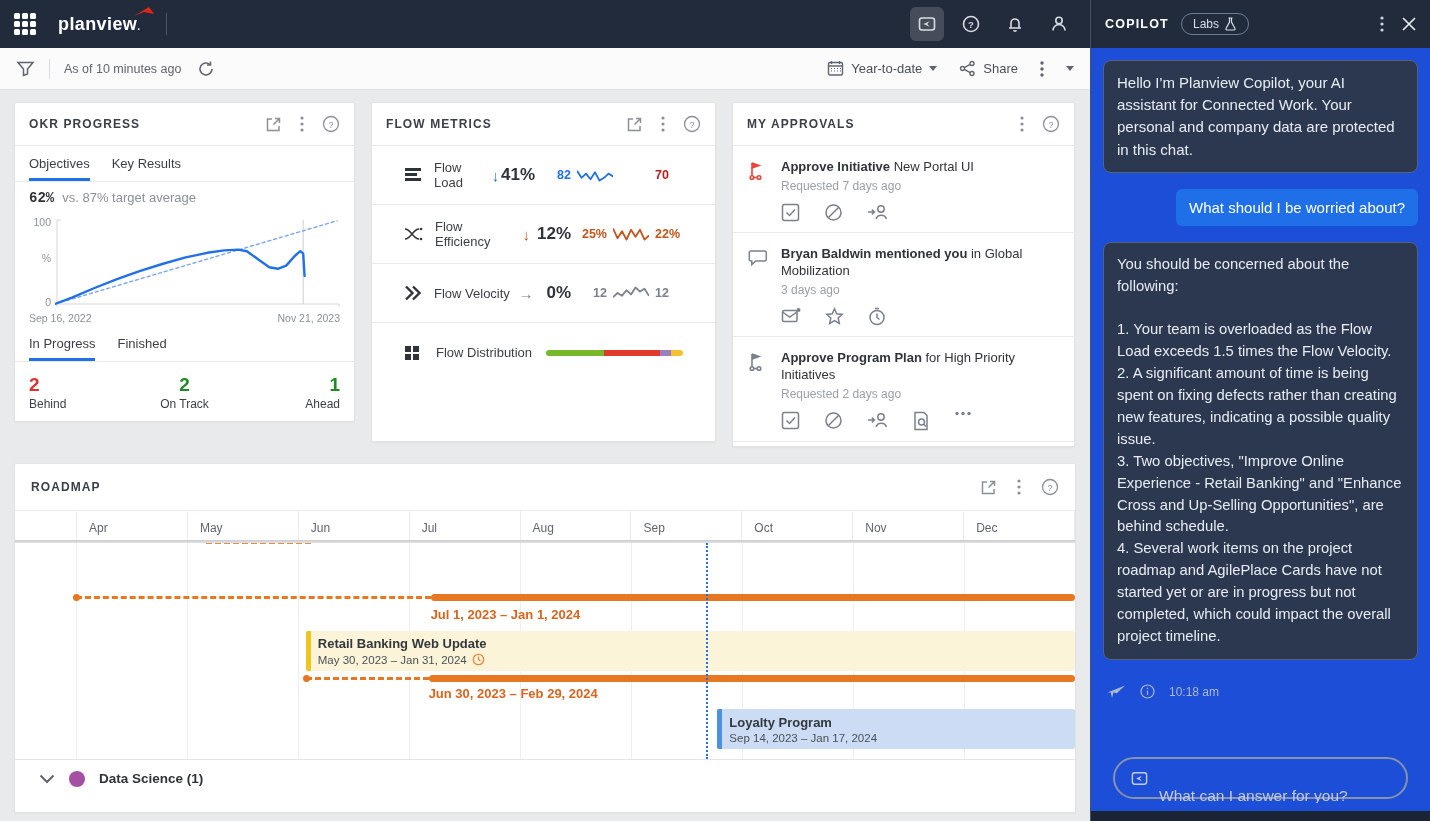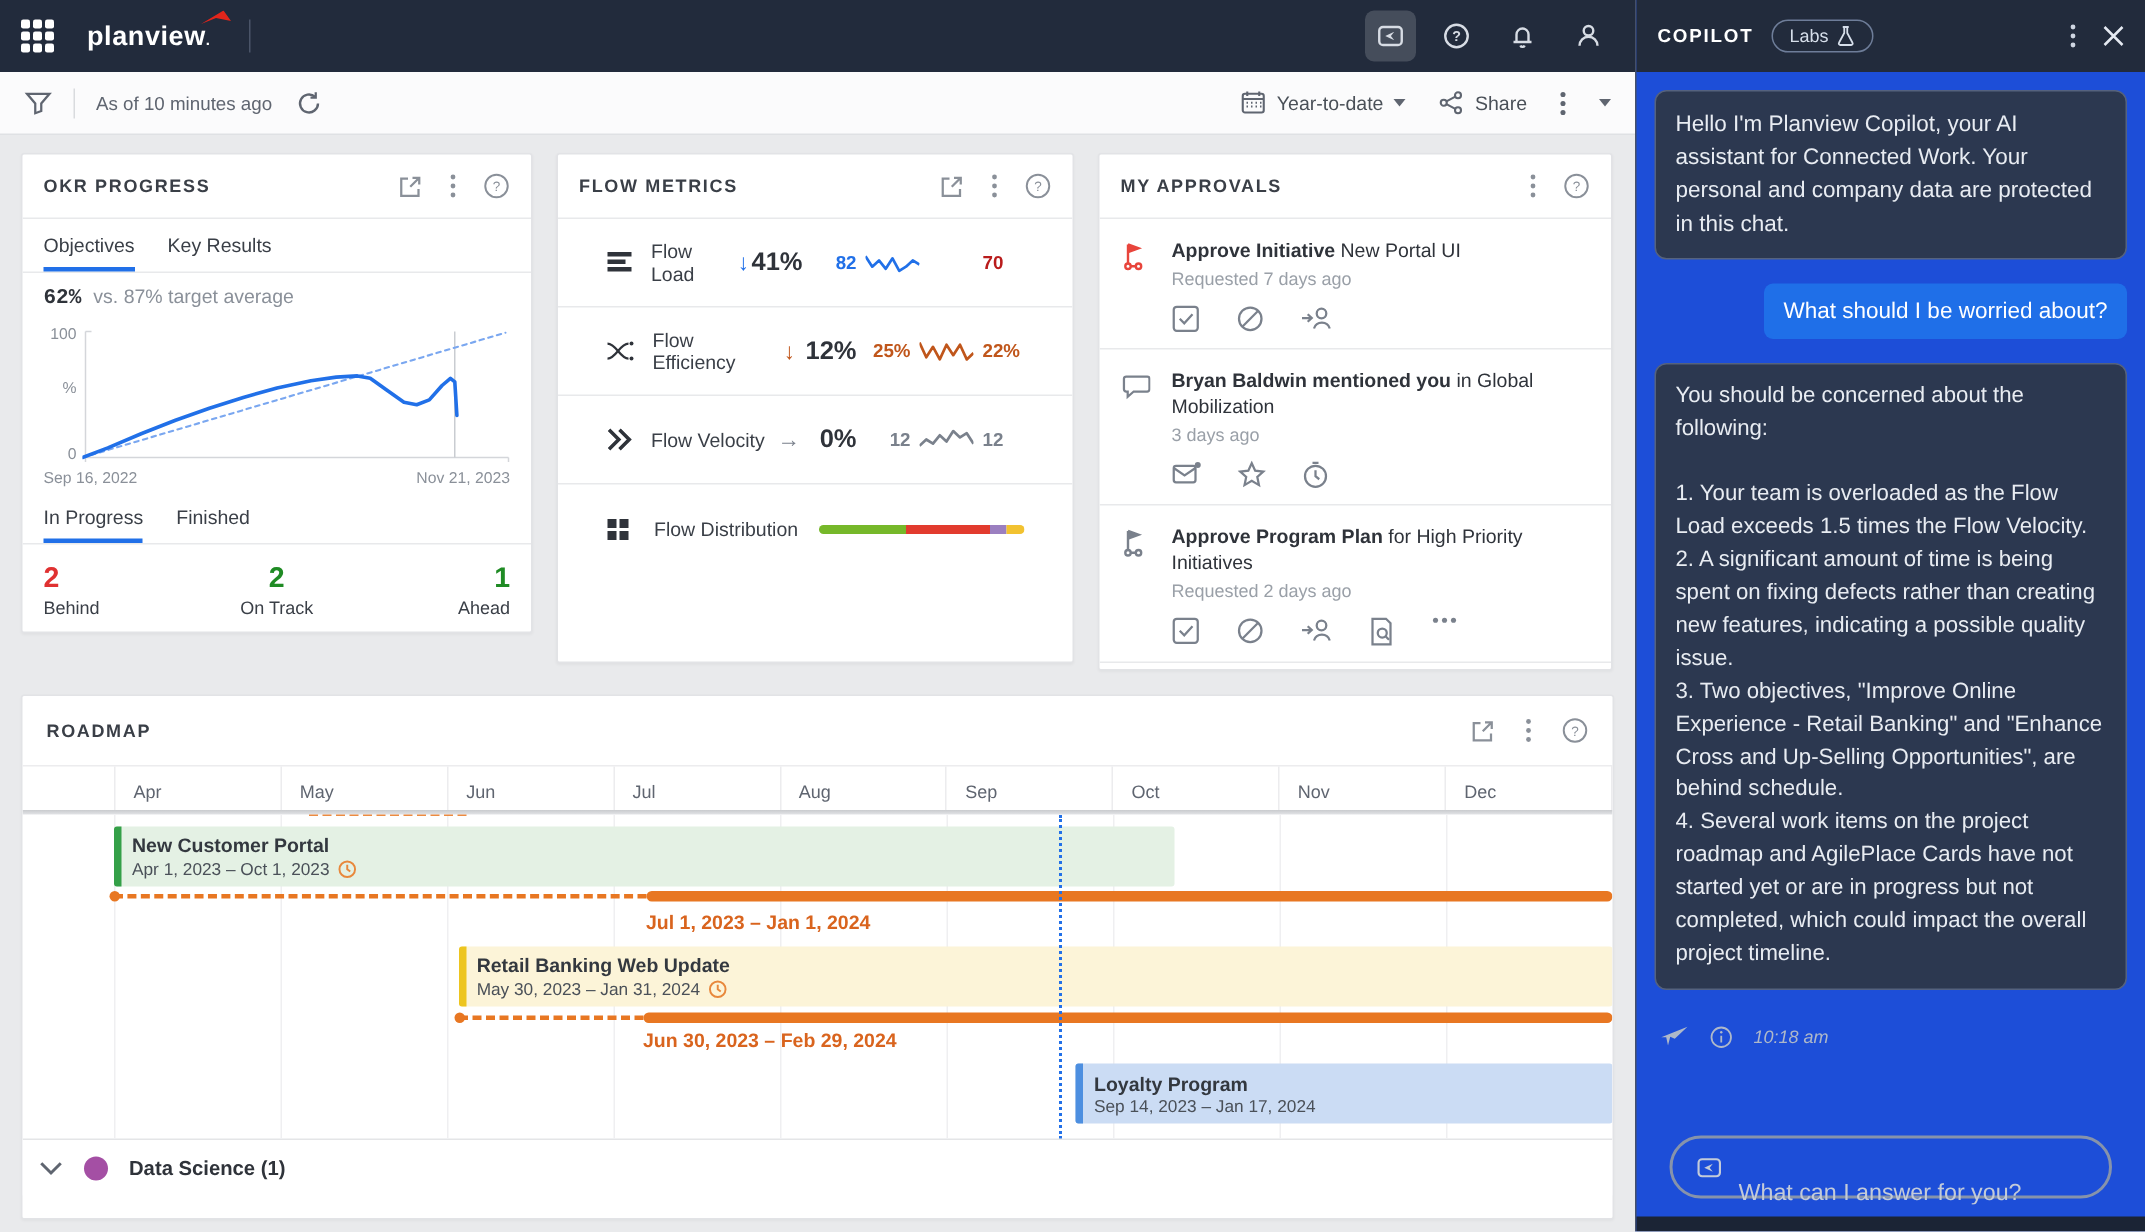--- a/index.html
+++ b/index.html
@@ -91,34 +91,34 @@
   .today { position:absolute; top:0; bottom:26px; width:0; border-left:2px dotted #2170E8; z-index:3; }
   .gantt-remnant { position:absolute; top:-2px; border-top:3px dashed #E87722; opacity:.85; }
   .gbar { position:absolute; height:40px; border-radius:2px; display:flex; flex-direction:column; justify-content:center; padding-left:12px; z-index:2; }
   .gbar-edge { position:absolute; left:0; top:0; bottom:0; width:5px; border-radius:2px 0 0 2px; }
   .gbar-name { font-size:13px; font-weight:bold; color:#33383F; white-space:nowrap; }
   .gbar-dates { font-size:11.5px; color:#4A5058; margin-top:2px; display:flex; align-items:center; gap:5px; white-space:nowrap; }
   .gdash { position:absolute; height:0; border-top:3px dashed #E87722; }
   .gdash::before { content:""; position:absolute; left:-3px; top:-5px; width:7px; height:7px; border-radius:50%; background:#E87722; }
   .gsolid { position:absolute; height:7px; border-radius:4px; background:#E87722; }
   .glabel { position:absolute; font-size:13px; font-weight:bold; color:#D9641E; white-space:nowrap; }
-  .rm-group { display:flex; align-items:center; height:38px; border-top:1px solid #E4E5E7; padding:0 11px; gap:14px; background:#fff; }
+  .rm-group { display:flex; align-items:center; height:38px; border-top:1px solid #E4E5E7; padding:0 24px; gap:14px; background:#fff; }
   .group-dot { width:16px; height:16px; border-radius:50%; }
   .group-label { font-size:13.5px; font-weight:bold; color:#2F333A; }
 
   
   .copilot { width:340px; height:821px; background:#1d4ed8; display:flex; flex-direction:column; border-left:1px solid #45506A; }
   .cp-header { height:48px; background:#222B3C; display:flex; align-items:center; padding:0 14px; flex:none; }
   .cp-title { color:#fff; font-size:12.5px; font-weight:bold; letter-spacing:1.2px; }
   .labs-pill { margin-left:12px; display:flex; align-items:center; gap:5px; border:1px solid #6E7D99; border-radius:13px; padding:3px 11px; color:#D6DEEA; font-size:12px; cursor:pointer; }
   .cp-header-right { margin-left:auto; display:flex; align-items:center; gap:18px; color:#CFD6E2; }
   .cp-body { flex:1; padding:12px 12px 0; display:flex; flex-direction:column; gap:16px; overflow:hidden; }
   .msg-bot { border:1px solid #55627E; background:#2C3850; border-radius:8px; padding:11px 13px; color:#E8ECF2; font-size:15px; line-height:1.48; white-space:pre-line; }
   .msg-user { align-self:flex-end; background:#1F6FE8; color:#fff; border-radius:6px; padding:10px 13px; font-size:15px; }
-  .cp-msg-meta { display:flex; align-items:flex-start; gap:14px; padding:8px 4px 0; color:#AEB8C9;font-style:italic; }
+  .cp-msg-meta { display:flex; align-items:flex-end; gap:14px; padding:8px 4px 0; color:#AEB8C9; }
   .cp-meta-time { font-size:12px; color:#AEB8C9; }
   .cp-inputwrap { margin:12px 10px 4px; flex:none; }
   .cp-input { width:100%; height:42px; background:transparent; border:2px solid #8693AB; border-radius:22px; display:flex; align-items:center; gap:10px; padding:0 15px; color:#C3CBD9; }
   .cp-input input { flex:1; background:transparent; border:none; outline:none; color:#C3CBD9; font-size:15.5px; font-family:"Liberation Sans",sans-serif;margin-top:36px; }
   .cp-input input::placeholder { color:#C3CBD9; opacity:1; }
   .cp-bottombar { height:10px; background:#1B2435; flex:none; margin-top:8px; }
 </style>
 </head>
 <body>
 
@@ -568,30 +568,20 @@
               <div class="gline" style="left: 0%;"></div>
               <div class="gline" style="left: 11.1111%;"></div>
               <div class="gline" style="left: 22.2222%;"></div>
               <div class="gline" style="left: 33.3333%;"></div>
               <div class="gline" style="left: 44.4444%;"></div>
               <div class="gline" style="left: 55.5556%;"></div>
               <div class="gline" style="left: 66.6667%;"></div>
               <div class="gline" style="left: 77.7778%;"></div>
               <div class="gline" style="left: 88.8889%;"></div>
               <div class="gantt-remnant" style="left: 13%; width: 10.5%;"></div>
-              <div class="gbar" style="left: 0%; width: 70.8%; top: 8px; background: rgb(228, 241, 228);">
-                <span class="gbar-edge" style="background: rgb(52, 160, 72);"></span>
-                <span class="gbar-name">New Customer Portal</span>
-                <span class="gbar-dates">Apr 1, 2023 – Oct 1, 2023<span style="display: flex;">
-                    <svg width="13" height="13" viewBox="0 0 13 13" fill="none" stroke="#E8883C" stroke-width="1.3">
-                      <circle cx="6.5" cy="6.5" r="5.2"></circle>
-                      <path d="M6.5 3.5 L6.5 6.5 L8.5 8"></path>
-                    </svg>
-                  </span></span>
-              </div>
               <div class="gdash" style="left: 0%; width: 35.5%; top: 53px;"></div>
               <div class="gsolid" style="left: 35.5%; width: 64.5%; top: 51px;"></div>
               <div class="glabel" style="left: 35.5%; top: 64px;">Jul 1, 2023 – Jan 1, 2024</div>
               <div class="gbar" style="left: 23%; width: 77%; top: 88px; background: rgb(252, 244, 216);">
                 <span class="gbar-edge" style="background: rgb(237, 197, 31);"></span>
                 <span class="gbar-name">Retail Banking Web Update</span>
                 <span class="gbar-dates">May 30, 2023 – Jan 31, 2024<span style="display: flex;">
                     <svg width="13" height="13" viewBox="0 0 13 13" fill="none" stroke="#E8883C" stroke-width="1.3">
                       <circle cx="6.5" cy="6.5" r="5.2"></circle>
                       <path d="M6.5 3.5 L6.5 6.5 L8.5 8"></path>

